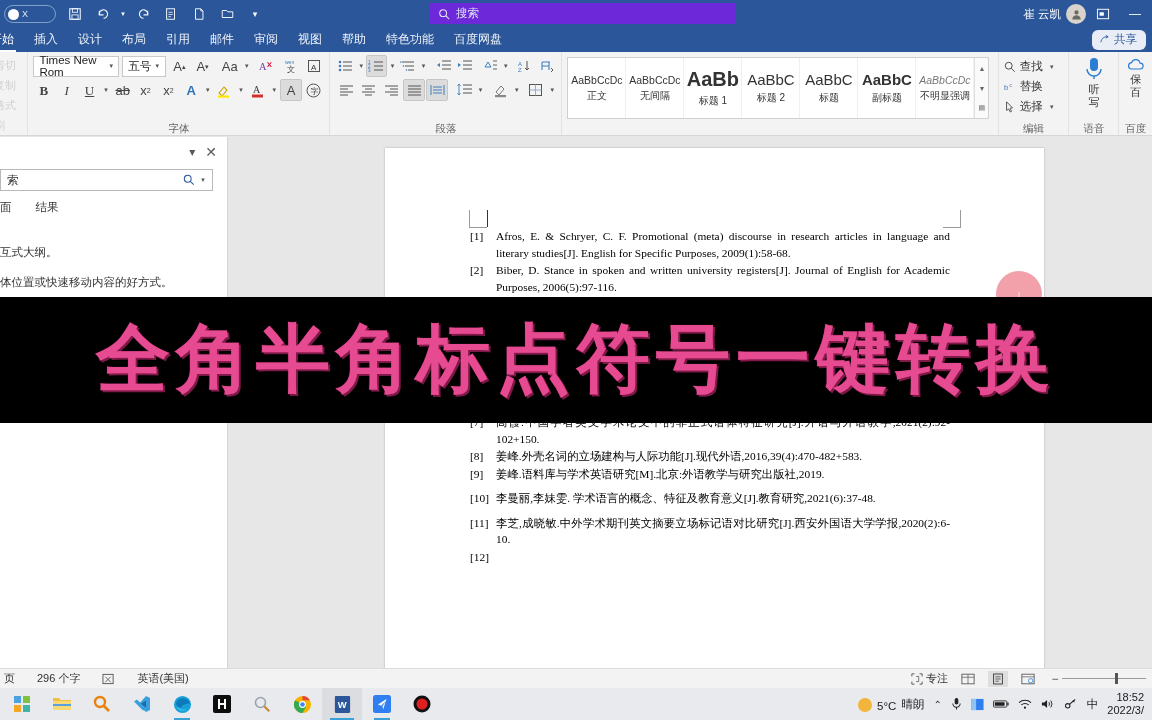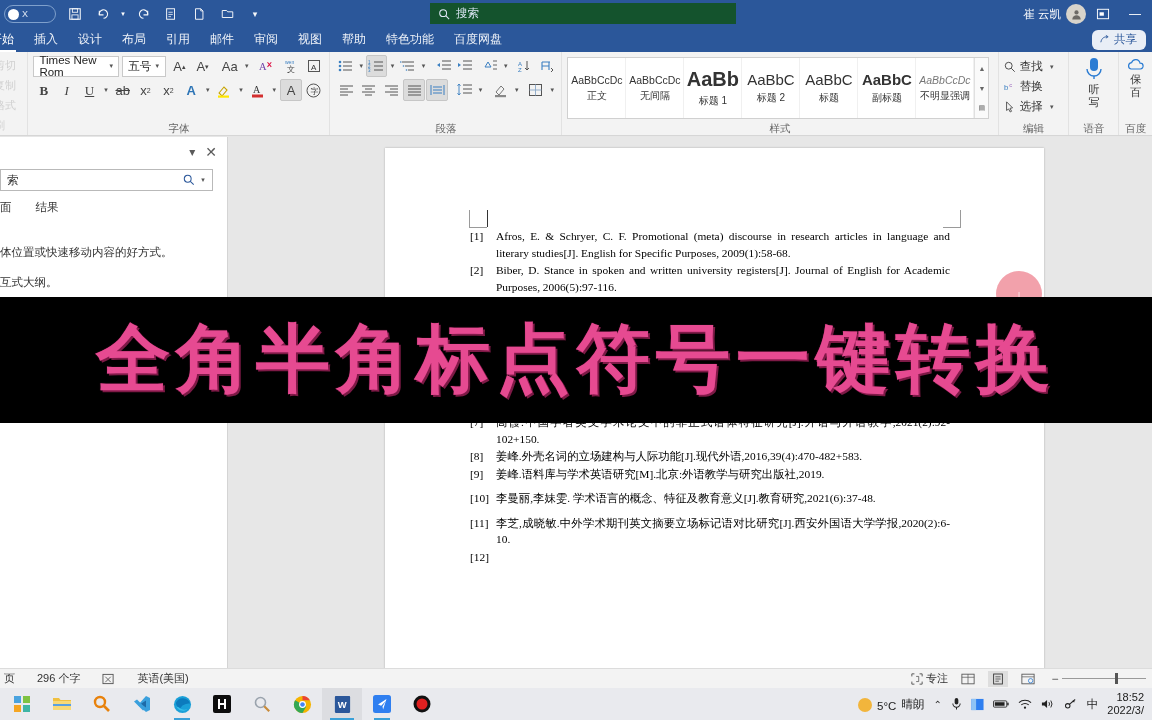--- a/index.html
+++ b/index.html
@@ -27,21 +27,21 @@
     display: flex; align-items: center; gap: 3px; padding: 0 3px; margin-right: 4px;
   }
   .autosave .knob { width: 11px; height: 11px; border-radius: 50%; background: #fff; }
   .autosave .x { font-size: 9px; color: #dfe7f3; }
   .title-text {
     position: absolute; left: 0; right: 0; text-align: center;
     font-size: 12px; color: #ffffff; pointer-events: none;
   }
   .searchbox {
     position: absolute; left: 430px; top: 3px; width: 306px; height: 21px;
-    background: #14532d; display: flex; align-items: center; gap: 6px;
+    background: #6d28d9; display: flex; align-items: center; gap: 6px;
     padding-left: 8px; color: #dce6f5; font-size: 11.5px;
   }
   .tb-right {
     position: absolute; right: 0; top: 0; height: 28px; display: flex;
     align-items: center; gap: 2px; padding-right: 2px; text-align: right;
   }
   .user-name { font-size: 11.5px; color: #ffffff; margin-right: 3px; }
   .avatar {
     width: 20px; height: 20px; border-radius: 50%; background: #d8d4cb;
     display: flex; align-items: center; justify-content: center;
@@ -578,21 +578,20 @@
             <div class="style-prev" style="font-size:10.5px;font-style:italic;color:#777">AaBbCcDc</div>
             <div class="style-name">不明显强调</div>
           </div>
           <div class="gal-scroll">
             <div>▲</div>
             <div>▼</div>
             <div>▤</div>
           </div>
         </div>
       </div>
-      <div class="grp-label">样式</div>
     </div>
 
     <div class="grp" style="width:72px">
       <div class="grp-body">
         <div class="col" style="gap:1px;padding-top:2px">
           <div class="ed-item">
             <svg width="12" height="12" viewBox="0 0 14 14">
                 <circle cx="5.5" cy="5.5" r="4" fill="none" stroke="#444" stroke-width="1.1"></circle>
                 <path d="M8.5 8.5l4 4" stroke="#444" stroke-width="1.1"></path>
               </svg>
@@ -666,22 +665,22 @@
             </svg>
         </span>
         <span class="caret">▾</span>
       </span>
     </div>
     <div class="nav-tabs">
       <span>面</span>
       <span>结果</span>
     </div>
     <div class="nav-body">
+      <div>互式大纲。</div>
       <div>体位置或快速移动内容的好方式。</div>
-      <div>互式大纲。</div>
     </div>
   </div>
 
   <div class="doc-area">
     <div class="page">
       <div class="margin-mark l"></div>
       <div class="margin-mark r"></div>
       <div class="caret-line"></div>
       <div class="page-inner">
 

